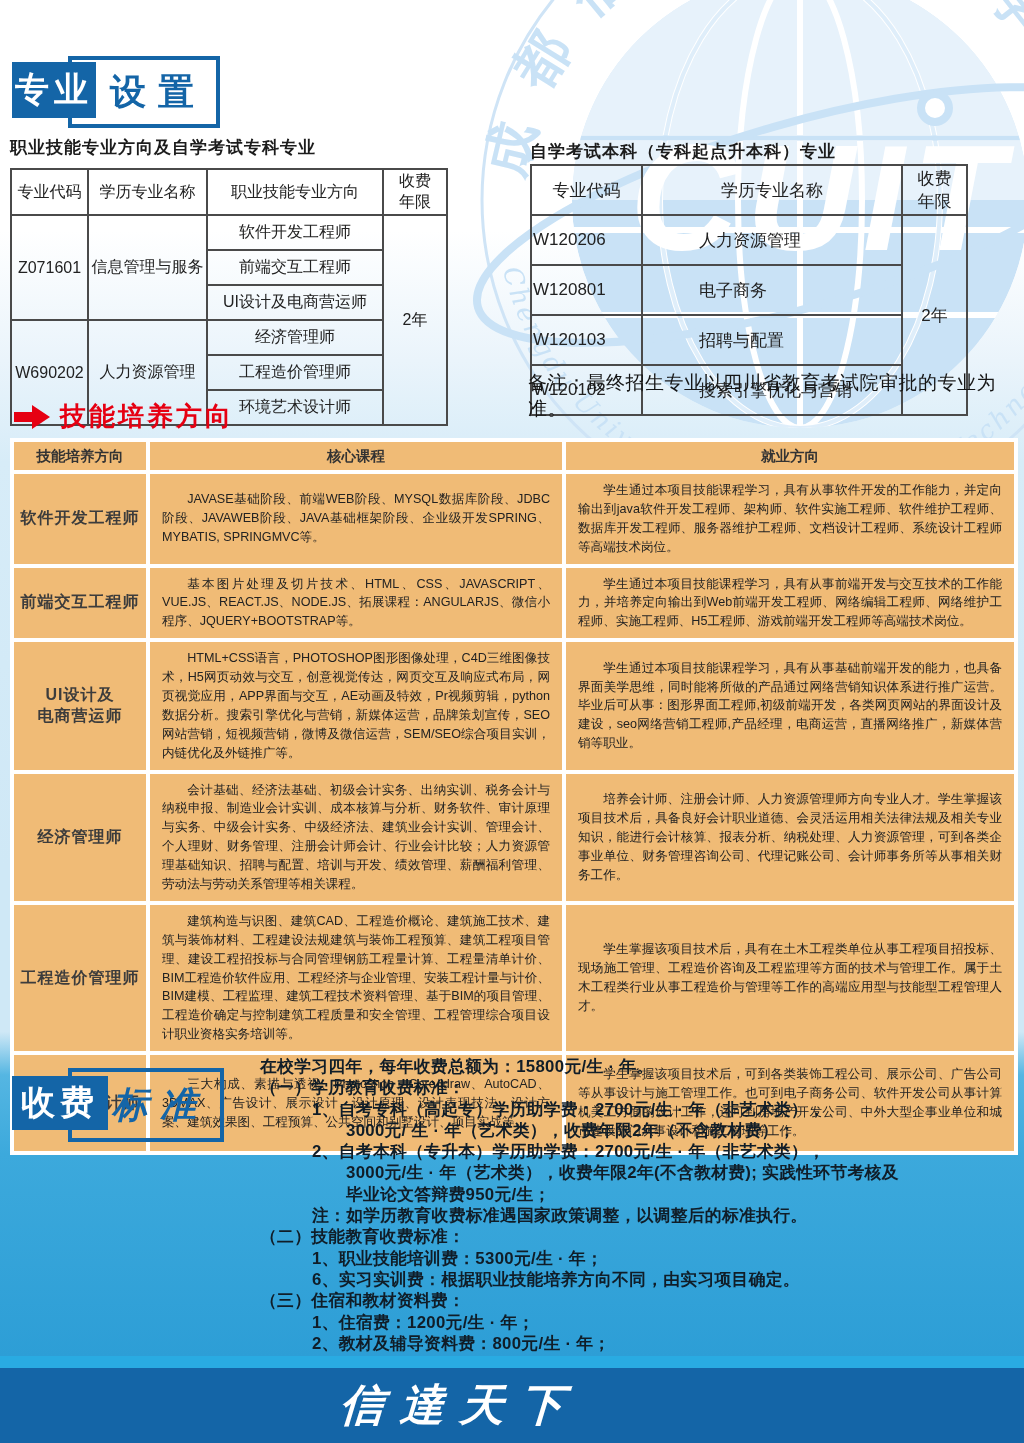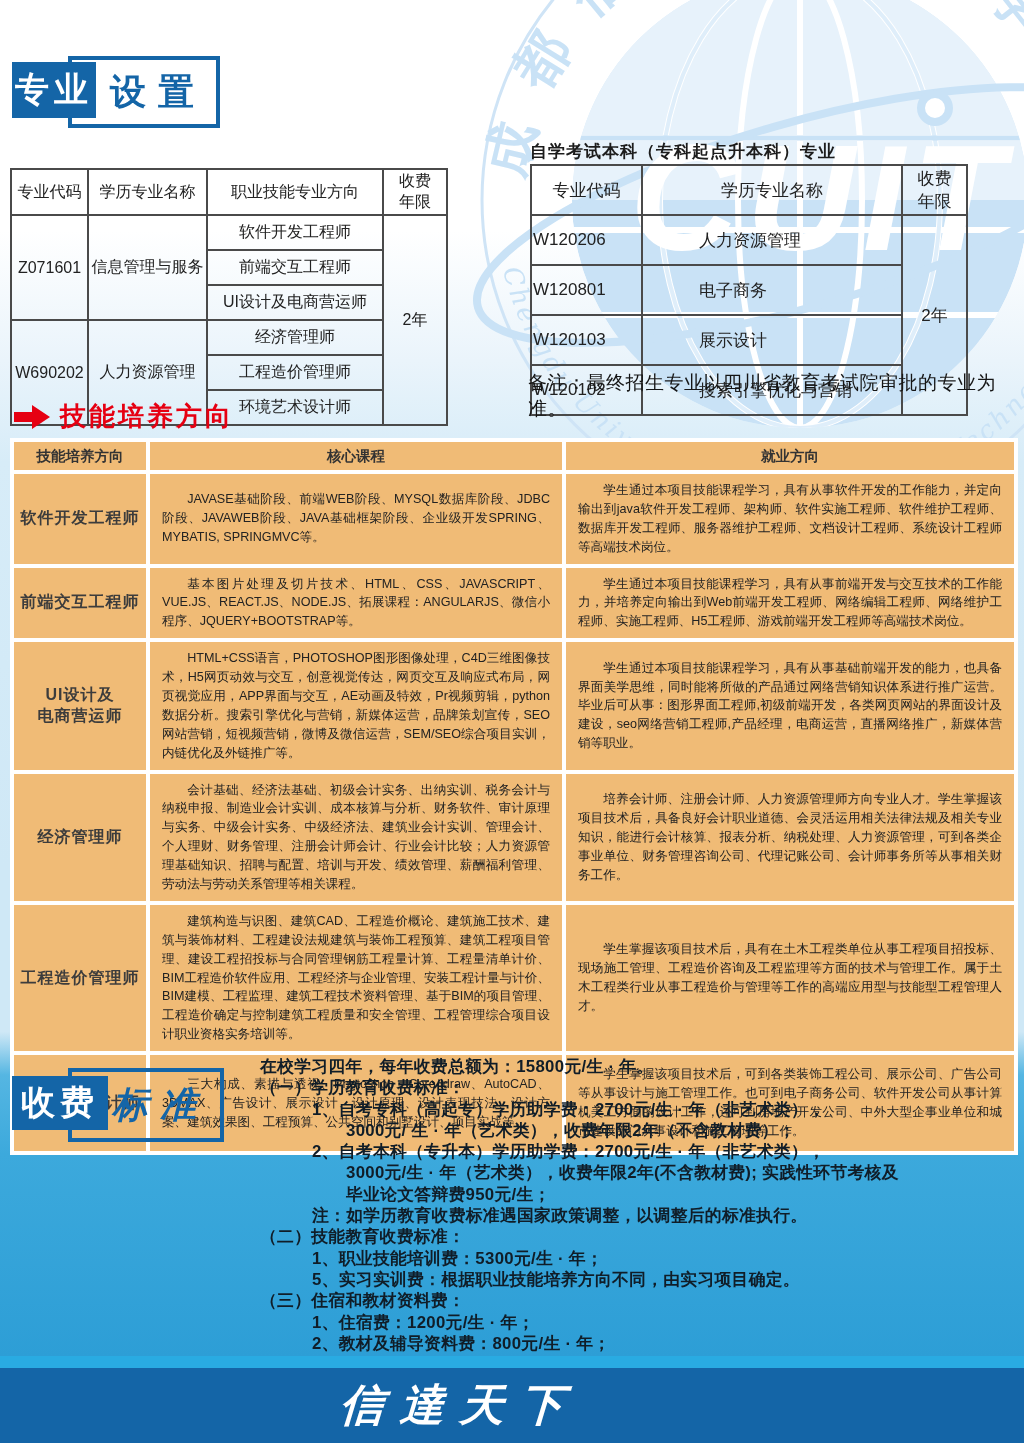--- a/index.html
+++ b/index.html
@@ -100,20 +100,21 @@
 
     <div class="tblock">
       <div class="tbox2" style="left:68px;top:56px;width:134px;height:64px;padding-right:10px;font-size:36px;letter-spacing:12px;">
         <span>设置</span>
       </div>
       <div class="tbox1" style="left:12px;top:62px;width:84px;height:56px;font-size:34px;letter-spacing:5px;">
         <span>专业</span>
       </div>
     </div>
 
+    <div class="caption" style="left:10px;top:136px;">职业技能专业方向及自学考试专科专业</div>
     <table class="plain" id="left-table">
       <colgroup>
           <col style="width:77px">
           <col style="width:119px">
           <col style="width:176px">
           <col style="width:64px">
         </colgroup>
     <tbody>
           <tr>
             <th>专业代码</th>
@@ -166,21 +167,21 @@
             <td class="code">W120206</td>
             <td class="major">人力资源管理</td>
             <td rowspan="4">2年</td>
           </tr>
           <tr>
             <td class="code">W120801</td>
             <td class="major">电子商务</td>
           </tr>
           <tr>
             <td class="code">W120103</td>
-            <td class="major">展示设计</td>
+            <td class="major">招聘与配置</td>
           </tr>
           <tr>
             <td class="code">W120102</td>
             <td class="major">搜索引擎优化与营销</td>
           </tr>
         </tbody>
       </table>
     <div class="note">备注：最终招生专业以四川省教育考试院审批的专业为准。</div>
 
     <div class="skills-header">
@@ -271,21 +272,21 @@
         <div class="">在校学习四年，每年收费总额为：15800元/生 · 年。</div>
         <div class="">（一）学历教育收费标准：</div>
         <div class="ind1">1、自考专科（高起专）学历助学费：2700元/生 · 年（非艺术类），</div>
         <div class="ind2">3000元/ 生 · 年（艺术类），收费年限2年（不含教材费）；</div>
         <div class="ind1">2、自考本科（专升本）学历助学费：2700元/生 · 年（非艺术类），</div>
         <div class="ind2">3000元/生 · 年（艺术类），收费年限2年(不含教材费); 实践性环节考核及</div>
         <div class="ind2">毕业论文答辩费950元/生；</div>
         <div class="ind1">注：如学历教育收费标准遇国家政策调整，以调整后的标准执行。</div>
         <div class="">（二）技能教育收费标准：</div>
         <div class="ind1">1、职业技能培训费：5300元/生 · 年；</div>
-        <div class="ind1">5、实习实训费：根据职业技能培养方向不同，由实习项目确定。</div>
+        <div class="ind1">6、实习实训费：根据职业技能培养方向不同，由实习项目确定。</div>
         <div class="">（三）住宿和教材资料费：</div>
         <div class="ind1">1、住宿费：1200元/生 · 年；</div>
         <div class="ind1">2、教材及辅导资料费：800元/生 · 年；</div>
       </div>
 
     <div class="foot-strip"></div>
     <div class="foot-band"></div>
     <div class="slogan">信達天下</div>
 
   </div>

